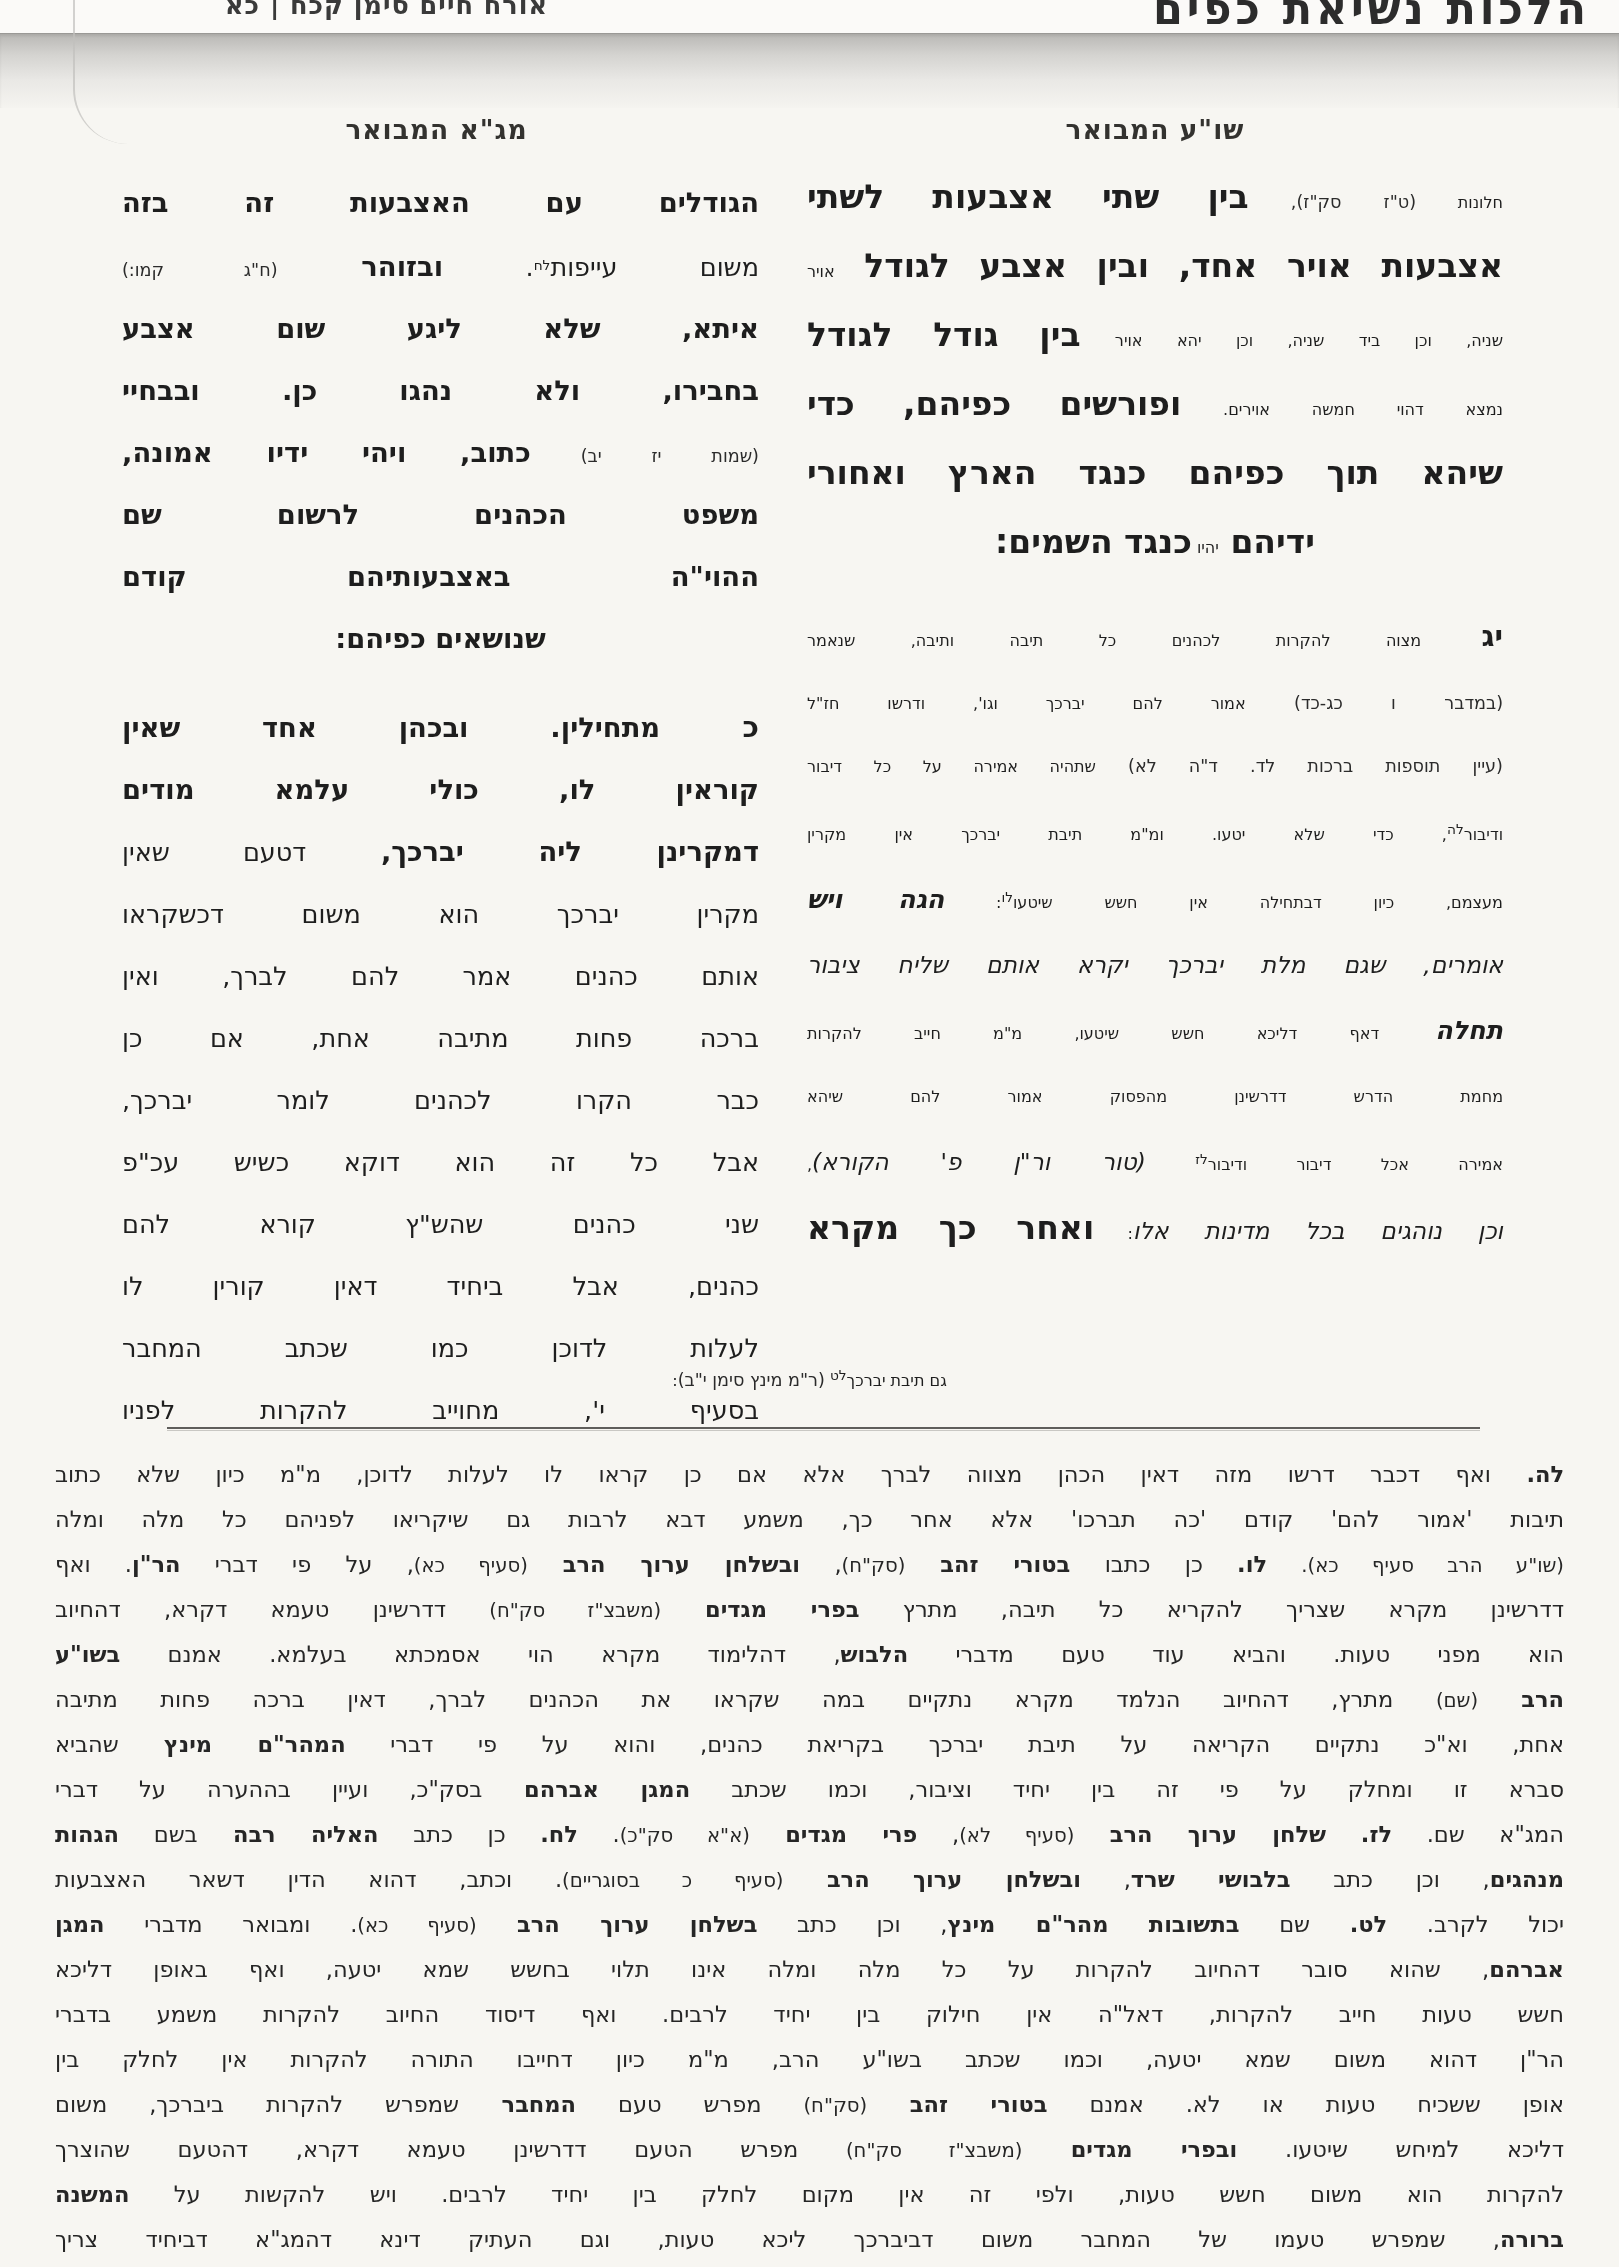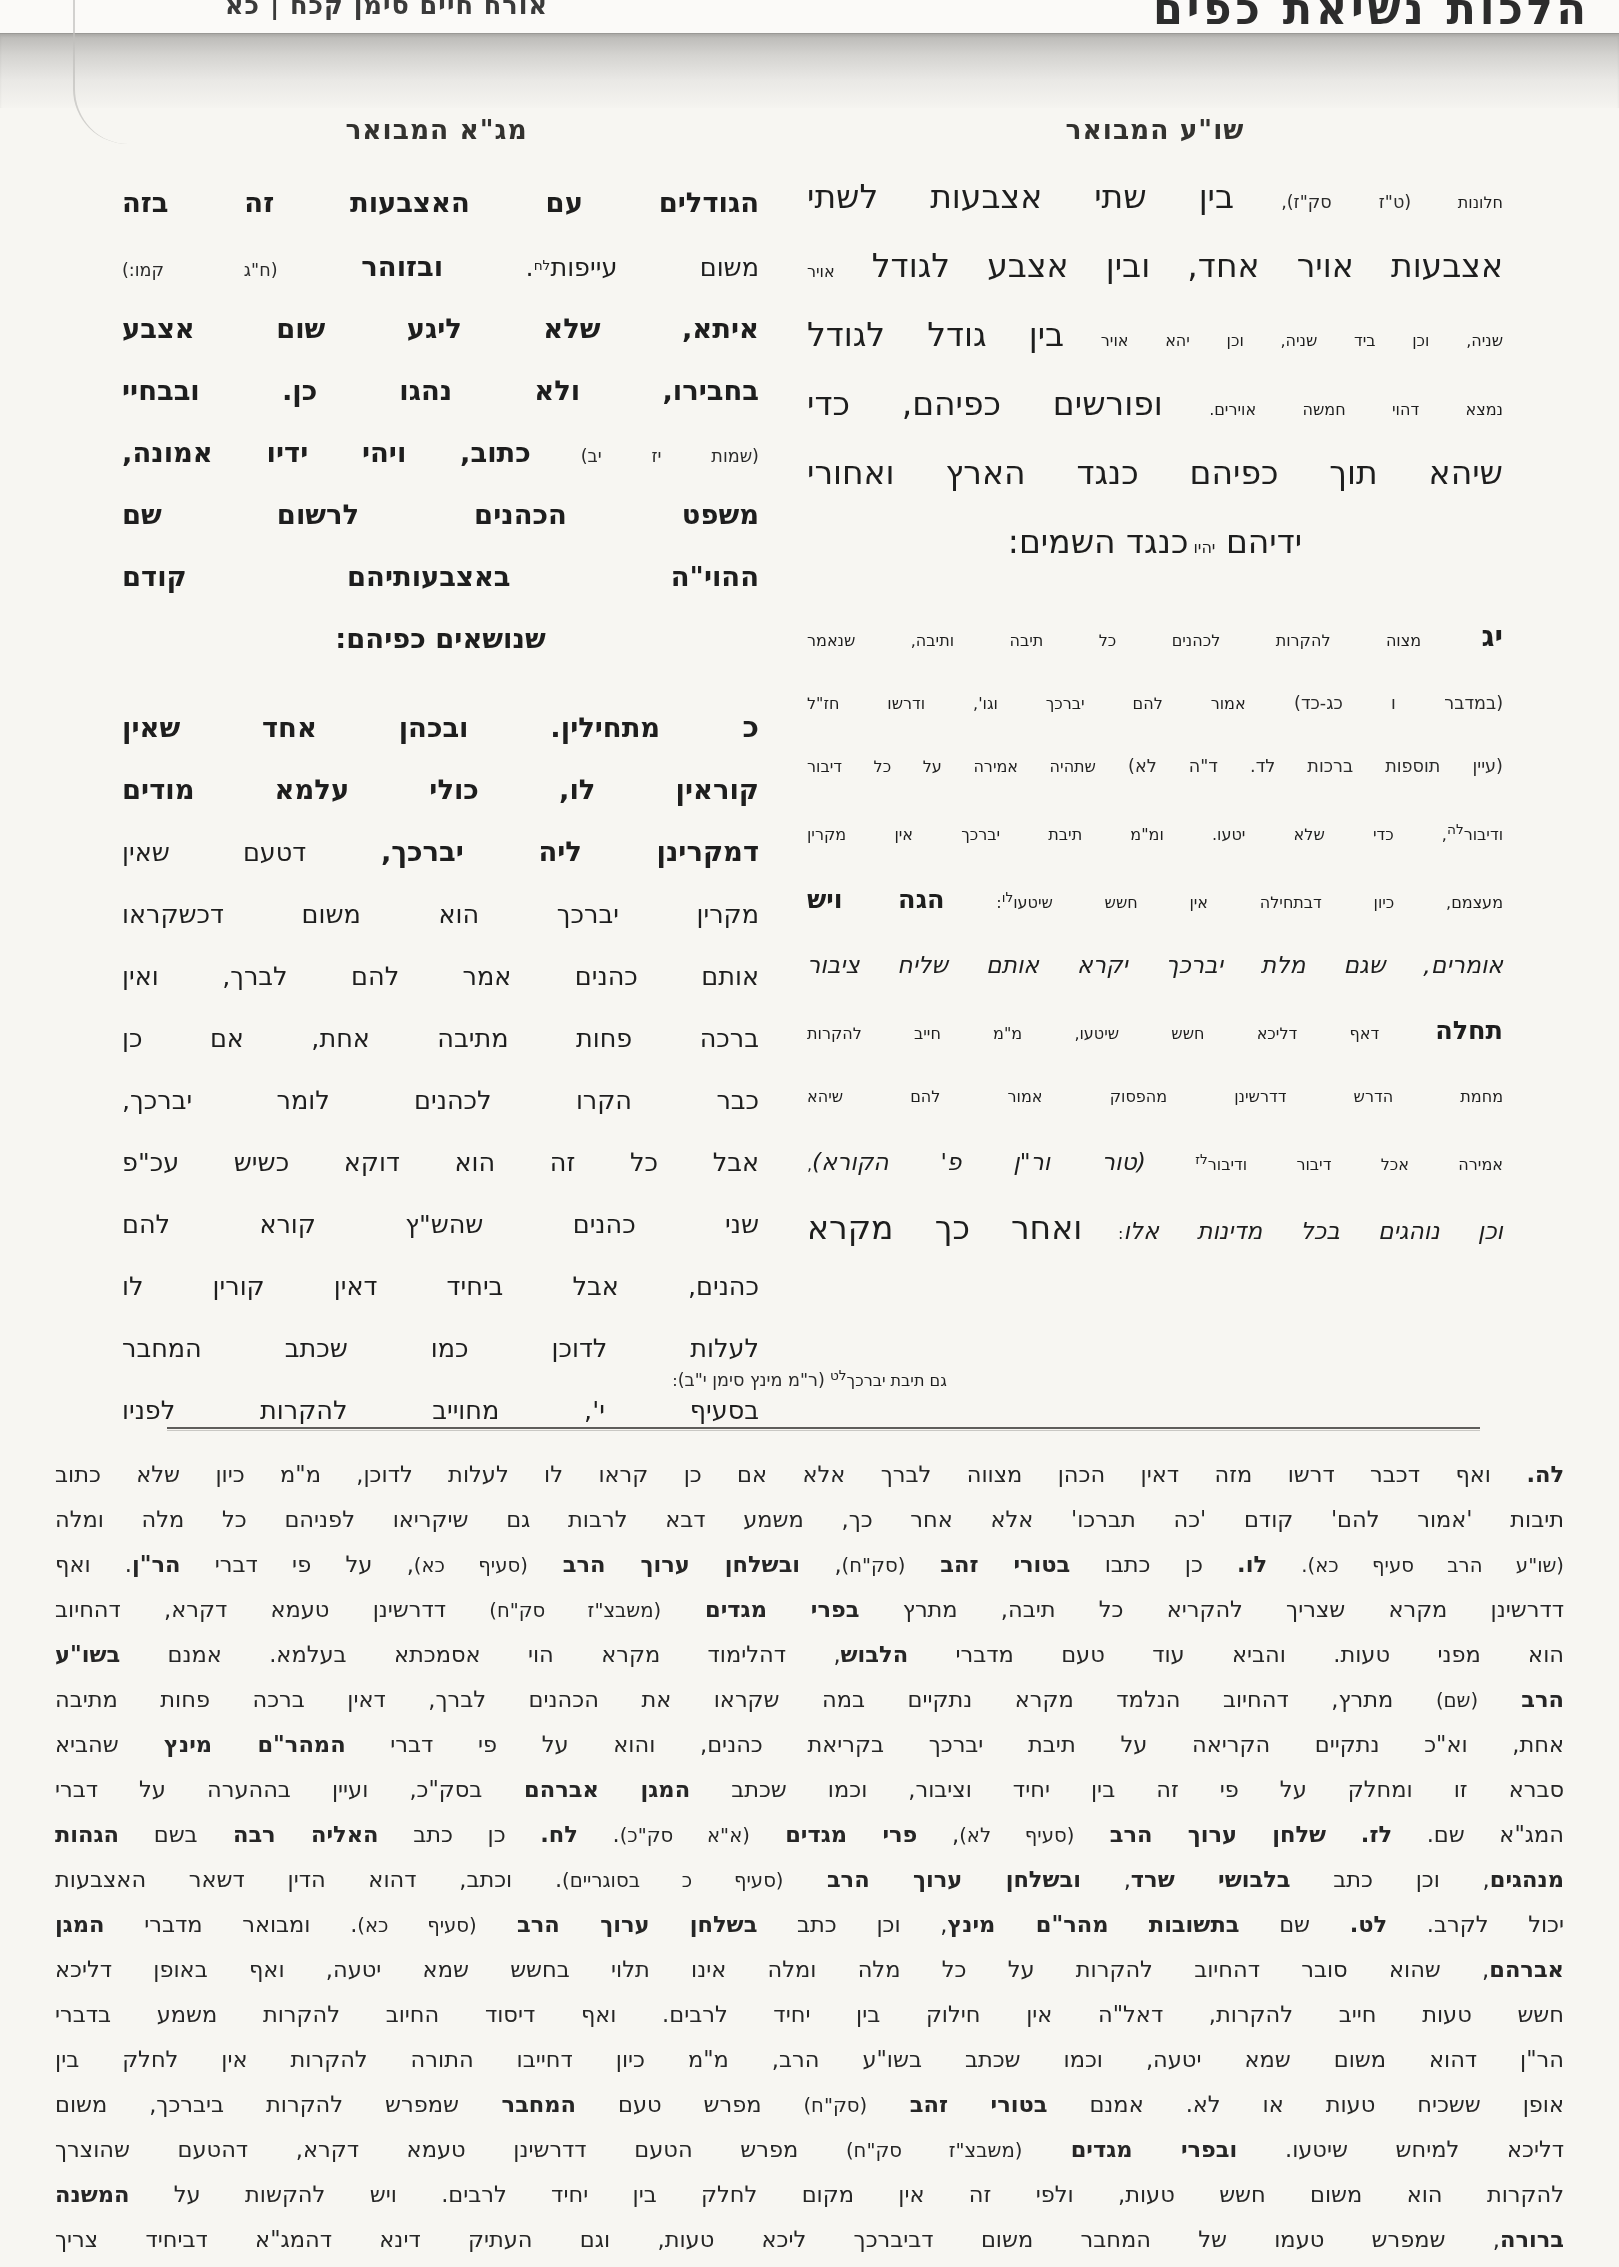--- a/index.html
+++ b/index.html
@@ -55,26 +55,26 @@
 
   .tline{
     text-align:justify;
     text-align-last:justify;
     white-space:normal;
   }
   .al-center{text-align:center;text-align-last:center;}
   .gap{margin-top:25.5px;}
 
   
-  .s-lg{font-size:33px;font-weight:normal;}
+  .s-lg{font-size:33px;font-weight:bold;}
   .s-md{font-size:16px;}
   .s-xs{font-size:17.6px;color:#2b2b2b;}
   .s-num{font-size:29px;font-weight:bold;}
   .s-hg{font-size:23.5px;font-style:italic;}
-  .s-hgb{font-size:25.5px;font-weight:bold;}
+  .s-hgb{font-size:25.5px;font-weight:bold;font-style:italic;}
   .s-sup{font-size:13.7px;vertical-align:super;}
   
   .s-lb{font-size:27.4px;font-weight:bold;}
   .s-lr{font-size:25.5px;}
   
   .s-fn{font-size:22.5px;}
   .s-fnb{font-size:22.5px;font-weight:bold;}
   .s-fnx{font-size:19.6px;}
 
   .closing{

